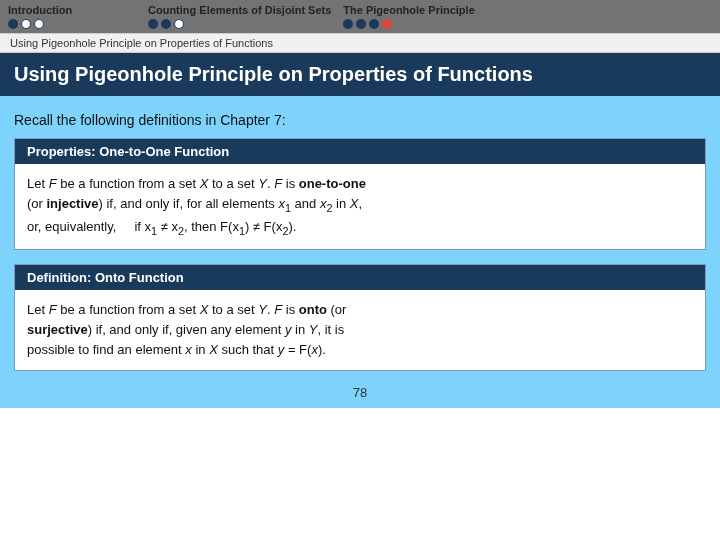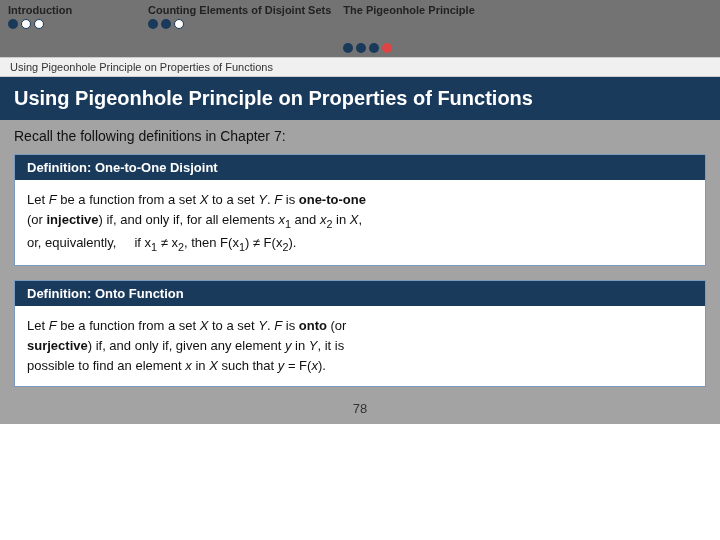--- a/index.html
+++ b/index.html
@@ -71,22 +71,22 @@
     #page-title-bar {
       background: #1a3a5c;
       color: #fff;
       padding: 10px 14px;
       font-size: 20px;
       font-weight: bold;
     }
 
     
     #main-content {
-      padding: 8px 14px 8px 14px;
-      background: #a3a3a3;
+      padding: 16px 14px 8px 14px;
+      background: #7dd3fc;
     }
 
     #recall-text {
       font-size: 14px;
       margin-bottom: 10px;
       color: #111;
     }
 
     
     .def-box {
@@ -142,21 +142,21 @@
 
   <div class="nav-section" style="min-width:160px;">
     <span class="nav-section-title">Counting Elements of Disjoint Sets</span>
     <div class="nav-dots">
       <span class="dot dot-filled"></span>
       <span class="dot dot-filled"></span>
       <span class="dot dot-open"></span>
     </div>
   </div>
 
-  <div class="nav-section" style="min-width:160px;gap:24px;">
+  <div class="nav-section" style="min-width:160px;">
     <span class="nav-section-title">The Pigeonhole Principle</span>
     <div class="nav-dots">
       <span class="dot dot-filled"></span>
       <span class="dot dot-filled"></span>
       <span class="dot dot-filled"></span>
       <span class="dot dot-active"></span>
     </div>
   </div>
 </div>
 
@@ -166,21 +166,21 @@
 
 <div id="page-title-bar">
   <span>Using Pigeonhole Principle on Properties of Functions</span>
 </div>
 
 <div id="main-content">
   <p id="recall-text">Recall the following definitions in Chapter 7:</p>
 
   <div class="def-box">
     <div class="def-header">
-      <span>Definition: One-to-One Disjoint</span>
+      <span>Properties: One-to-One Function</span>
     </div>
     <div class="def-body">
       Let <i>F</i> be a function from a set <i>X</i> to a set <i>Y</i>. <i>F</i> is <b>one-to-one</b><br>
       (or <b>injective</b>) if, and only if, for all elements <i>x</i><sub>1</sub> and <i>x</i><sub>2</sub> in <i>X</i>,<br>
       or, equivalently, &nbsp;&nbsp;&nbsp;&nbsp;if x<sub>1</sub> ≠ x<sub>2</sub>, then F(x<sub>1</sub>) ≠ F(x<sub>2</sub>).
     </div>
   </div>
 
   <div class="def-box">
     <div class="def-header">

